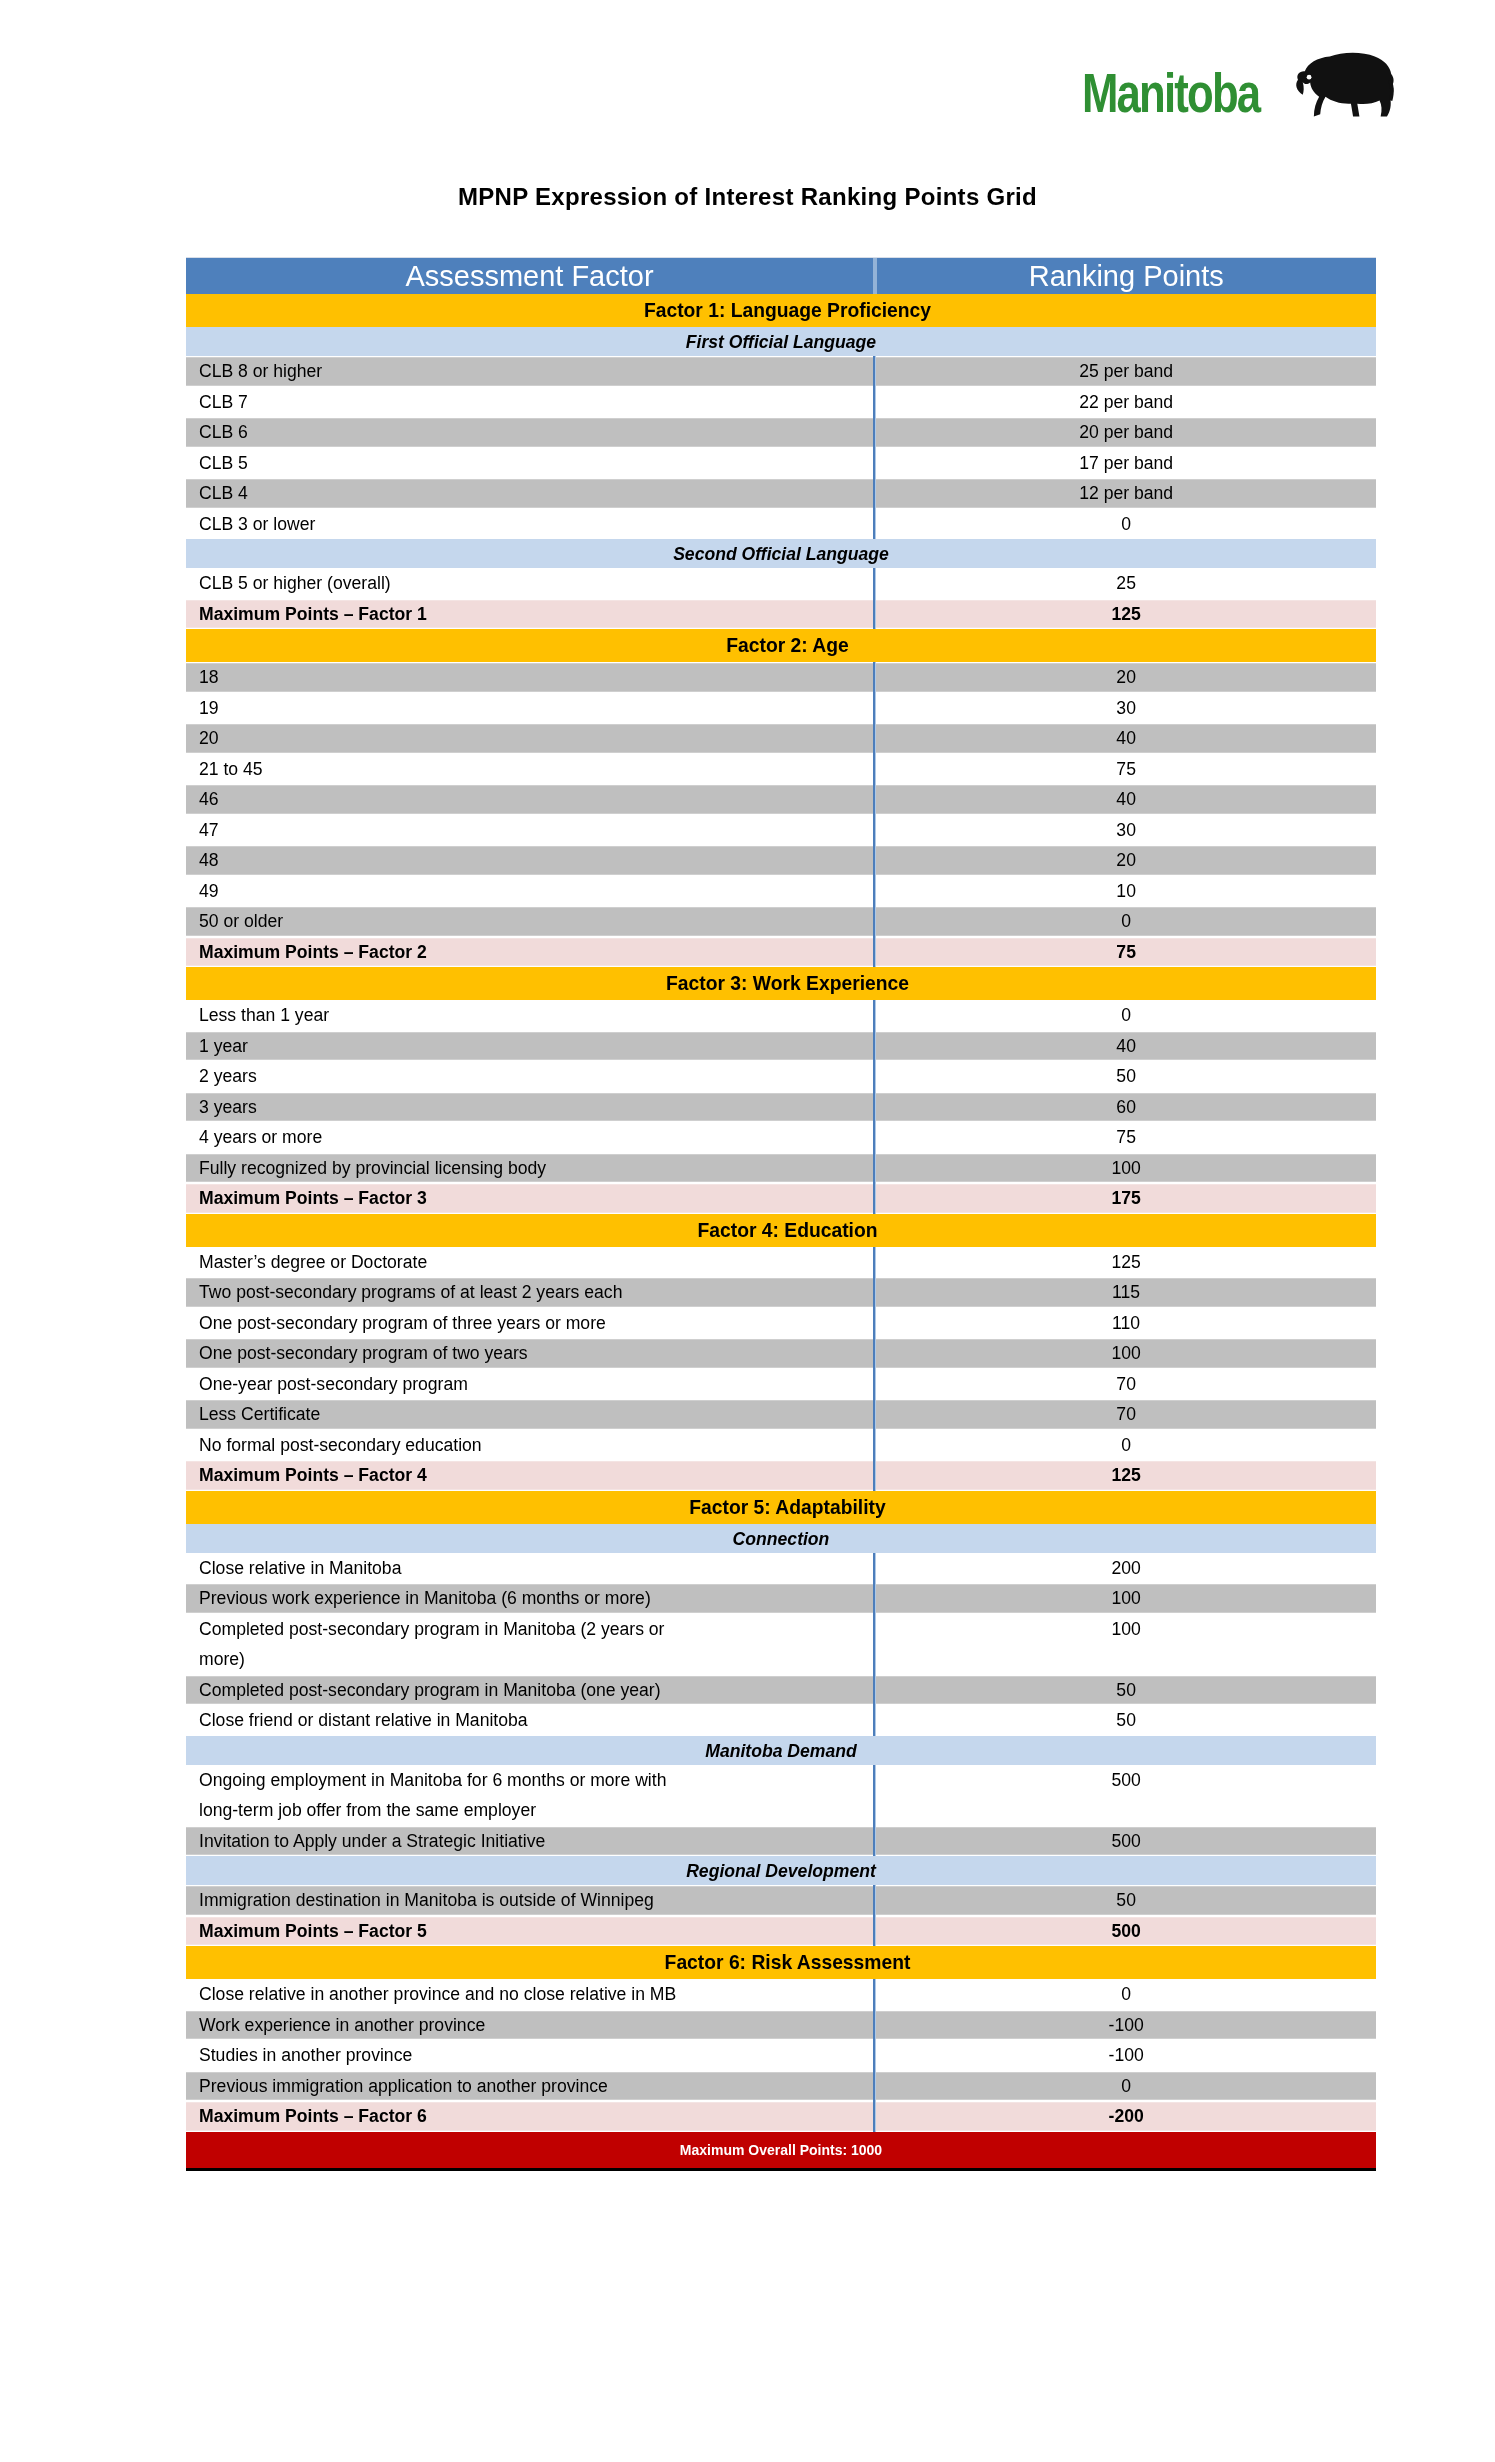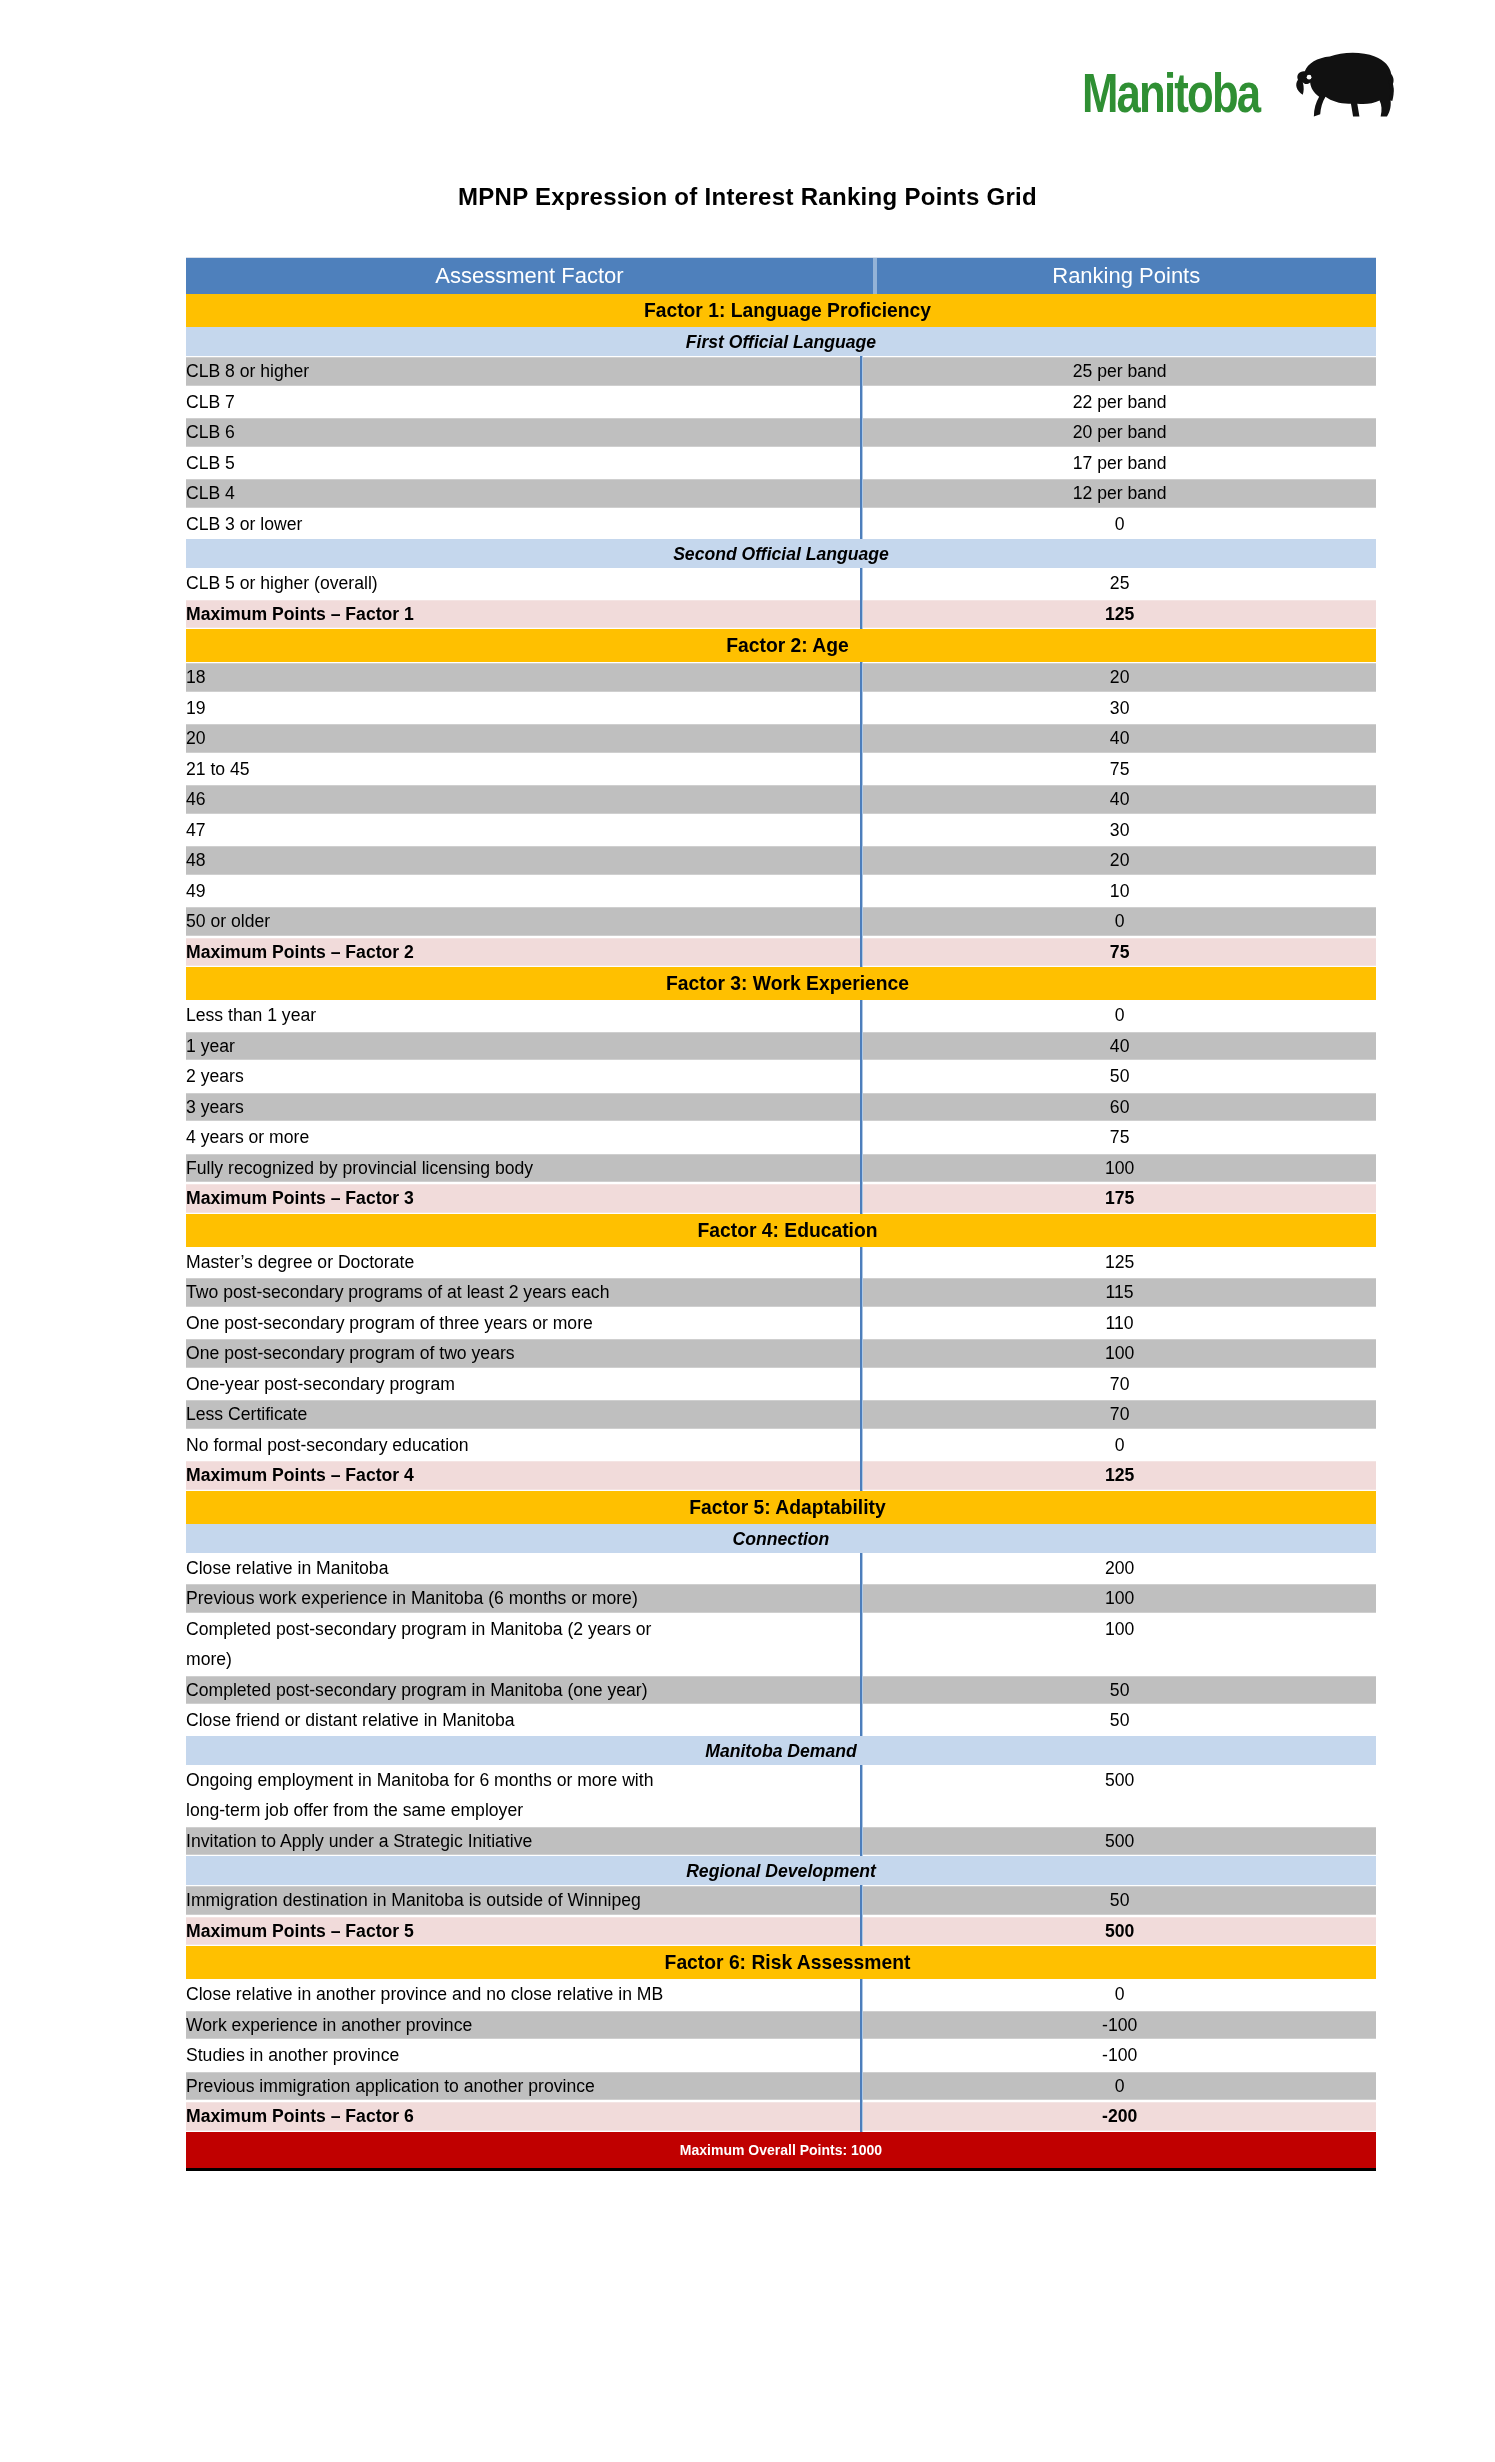--- a/index.html
+++ b/index.html
@@ -25,21 +25,21 @@
     font-size:24px; font-weight:bold; letter-spacing:0.3px;
     color:var(--title-text);
   }
   
   .grid {
     position:absolute; left:186px; top:257px; width:1190px;
     border-top:1.8px solid #d8dee8;
   }
   .thead {
     display:flex; height:36px; line-height:36px;
-    background:var(--header-bg); color:var(--header-text); font-size:22px;
+    background:var(--header-bg); color:var(--header-text); font-size:29px;
   }
   .th-left  { width:687px; text-align:center; }
   .th-div   { width:3.5px; background:rgba(255,255,255,0.40); }
   .th-right { flex:1; text-align:center; }
 
   .row-section {
     height:33px; line-height:33px; background:var(--section-bg);
     text-align:center; font-weight:bold; font-size:19.3px;padding-left:13px;
   }
   .row-subsection {
@@ -49,21 +49,21 @@
   .row { display:flex; font-size:17.6px; line-height:30.5px; background:var(--row-white); }
   .row.gray {
     background:var(--row-gray);
     box-shadow: inset 0 1.2px 0 #ffffff, inset 0 -1.2px 0 #ffffff;
   }
   .row.max {
     background:var(--max-bg); font-weight:bold;
     box-shadow: inset 0 1.2px 0 #ffffff, inset 0 -1.2px 0 #ffffff;
   }
   .cell-factor {
-    width:674px; box-sizing:content-box;
+    width:674px; padding-left:13px; box-sizing:content-box;
     white-space:pre-line; min-height:30.5px;
   }
   .cell-div { width:2.3px; background:var(--divider-blue); border-right:1.2px solid #afc9e6; }
   .cell-points { flex:1; text-align:center; }
 
   .tfoot {
     height:36px; line-height:36px; background:var(--footer-bg); color:var(--footer-text);
     text-align:center; font-weight:bold; font-size:14px;
     border-bottom:3.5px solid #000;
   }

